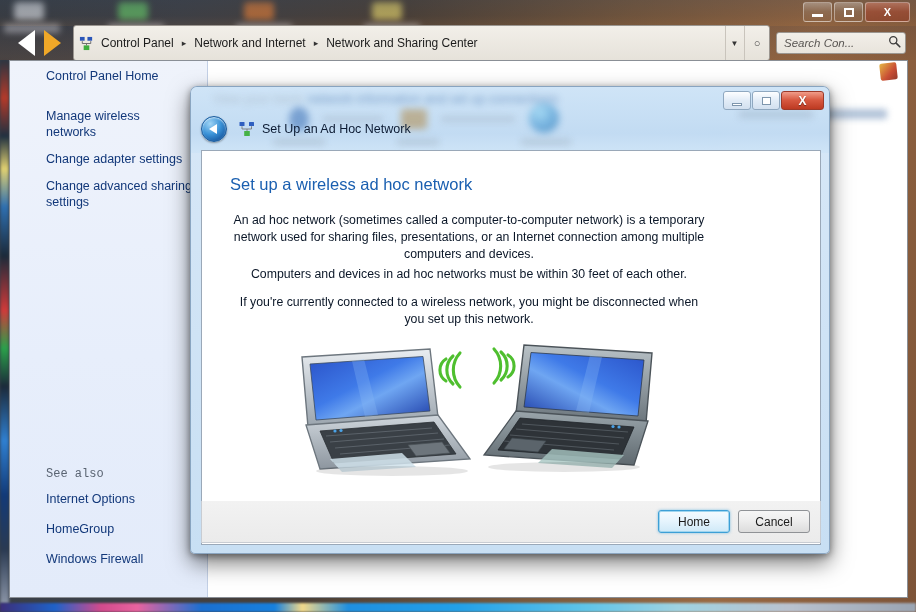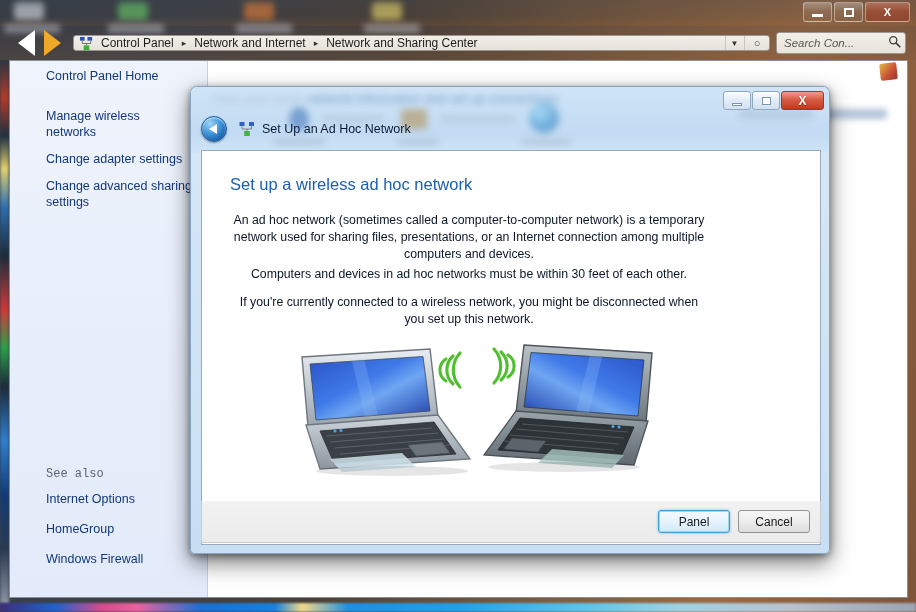--- a/index.html
+++ b/index.html
@@ -64,21 +64,21 @@
   }
   .nav-back {
     border-top: 13px solid transparent; border-bottom: 13px solid transparent;
     border-right: 17px solid #ffffff; margin-left: 8px;
   }
   .nav-fwd {
     border-top: 13px solid transparent; border-bottom: 13px solid transparent;
     border-left: 17px solid #f0a828; margin-left: 9px;
   }
   .addr-box {
-    flex: 1; height: 16px; margin-left: 12px; margin-right: 6px;
+    flex: 1; height: 36px; margin-left: 12px; margin-right: 6px;
     background: linear-gradient(180deg,#f2efe9,#e6e2da);
     border: 1px solid #9b9690; border-radius: 3px;
     display: flex; align-items: center; position: relative;
   }
   .crumb-icon {
     width: 15px; height: 15px; margin: 0 5px 0 5px; position: relative; flex: none;
   }
   .crumbs { display: flex; align-items: center; font-size: 12px; color: #1b1b1b; }
   .crumb { padding: 0 2px; white-space: nowrap; }
   .crumb-sep {
@@ -503,16 +503,16 @@
             <path d="M314 36 A 13 13 0 0 1 314 14" stroke-width="3.1"></path>
             <path d="M321 39 A 19 19 0 0 1 321 11" stroke-width="3.1"></path>
             <path d="M328 42 A 25 25 0 0 1 328 8" stroke-width="3.1"></path>
           </g>
         </g>
       </svg>
     </div>
   </div>
 
   <div class="wiz-footer">
-    <div class="wiz-btn default">Panel</div>
+    <div class="wiz-btn default">Home</div>
     <div class="wiz-btn">Cancel</div>
   </div>
 </div>
 
 </body></html>

